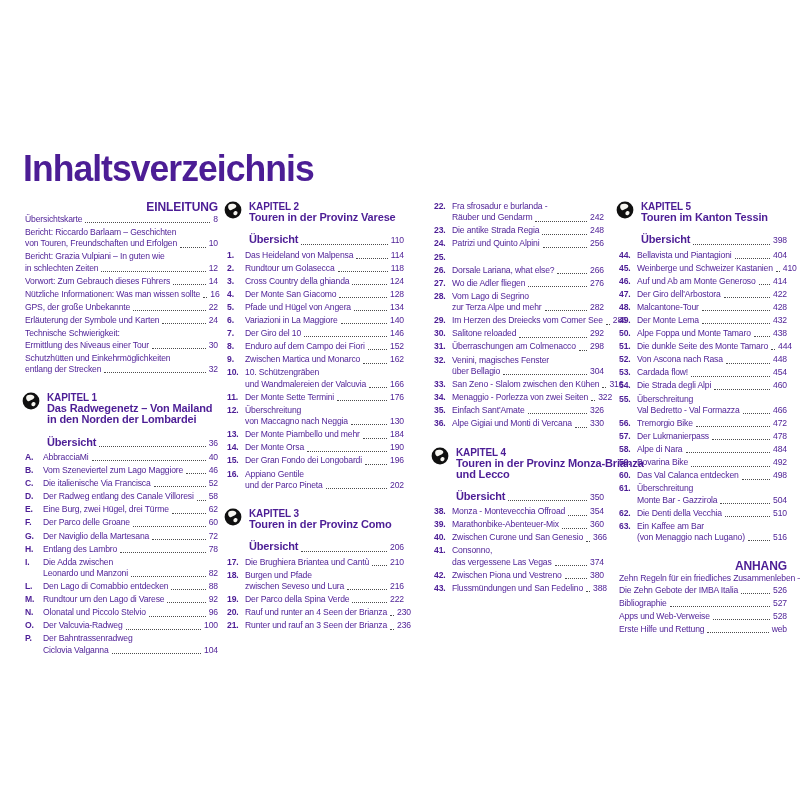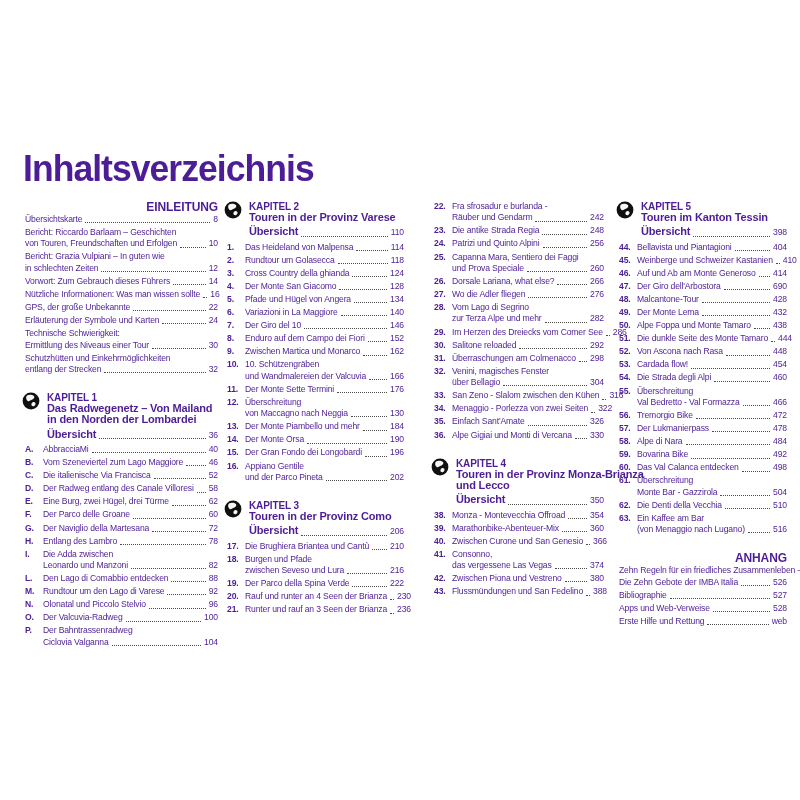--- a/index.html
+++ b/index.html
@@ -17,21 +17,21 @@
   .globe{position:absolute;left:-3px;top:0px;width:18px;height:18px;}
   .chap-label{font-weight:bold;font-size:10px;line-height:11px;letter-spacing:-0.1px;}
   .chap-title{font-weight:bold;font-size:11px;line-height:11.2px;letter-spacing:-0.15px;white-space:nowrap;}
   .entry{display:flex;margin-bottom:1.8px;font-size:8.6px;line-height:11.3px;letter-spacing:-0.15px;}
   .entry .num{width:18px;flex-shrink:0;font-weight:bold;}
   .entry .body{flex:1;min-width:0;}
   .eline{display:flex;align-items:baseline;}
   .txt{white-space:nowrap;}
   .dots{flex:1;margin:0 3px 2px 3px;border-bottom:1.3px dotted #4c4c4c;align-self:flex-end;min-width:4px;}
   .pg{flex-shrink:0;}
-  .ov{margin-top:3px;}
+  .ov{margin-top:11px;}
   .gap-before{margin-top:3px;}
 </style>
 </head>
 <body>
 
 <div class="page">
   <div class="title">Inhaltsverzeichnis</div>
   <div class="col" id="col0">
       <div class="sec">
         <div class="sec-header">EINLEITUNG</div>
@@ -575,28 +575,20 @@
           <div class="body">
             <div class="eline">
               <span class="txt">Patrizi und Quinto Alpini</span>
               <span class="dots"></span>
               <span class="pg">256</span>
             </div>
           </div>
         </div>
         <div class="entry">
           <span class="num">25.</span>
-          <div class="body">
-            <div class="txt">Capanna Mara, Sentiero dei Faggi</div>
-            <div class="eline">
-              <span class="txt">und Prova Speciale</span>
-              <span class="dots"></span>
-              <span class="pg">260</span>
-            </div>
-          </div>
         </div>
         <div class="entry">
           <span class="num">26.</span>
           <div class="body">
             <div class="eline">
               <span class="txt">Dorsale Lariana, what else?</span>
               <span class="dots"></span>
               <span class="pg">266</span>
             </div>
           </div>
@@ -839,21 +831,21 @@
                 <span class="pg">414</span>
               </div>
             </div>
           </div>
           <div class="entry">
             <span class="num">47.</span>
             <div class="body">
               <div class="eline">
                 <span class="txt">Der Giro dell'Arbostora</span>
                 <span class="dots"></span>
-                <span class="pg">690</span>
+                <span class="pg">422</span>
               </div>
             </div>
           </div>
           <div class="entry">
             <span class="num">48.</span>
             <div class="body">
               <div class="eline">
                 <span class="txt">Malcantone-Tour</span>
                 <span class="dots"></span>
                 <span class="pg">428</span>

